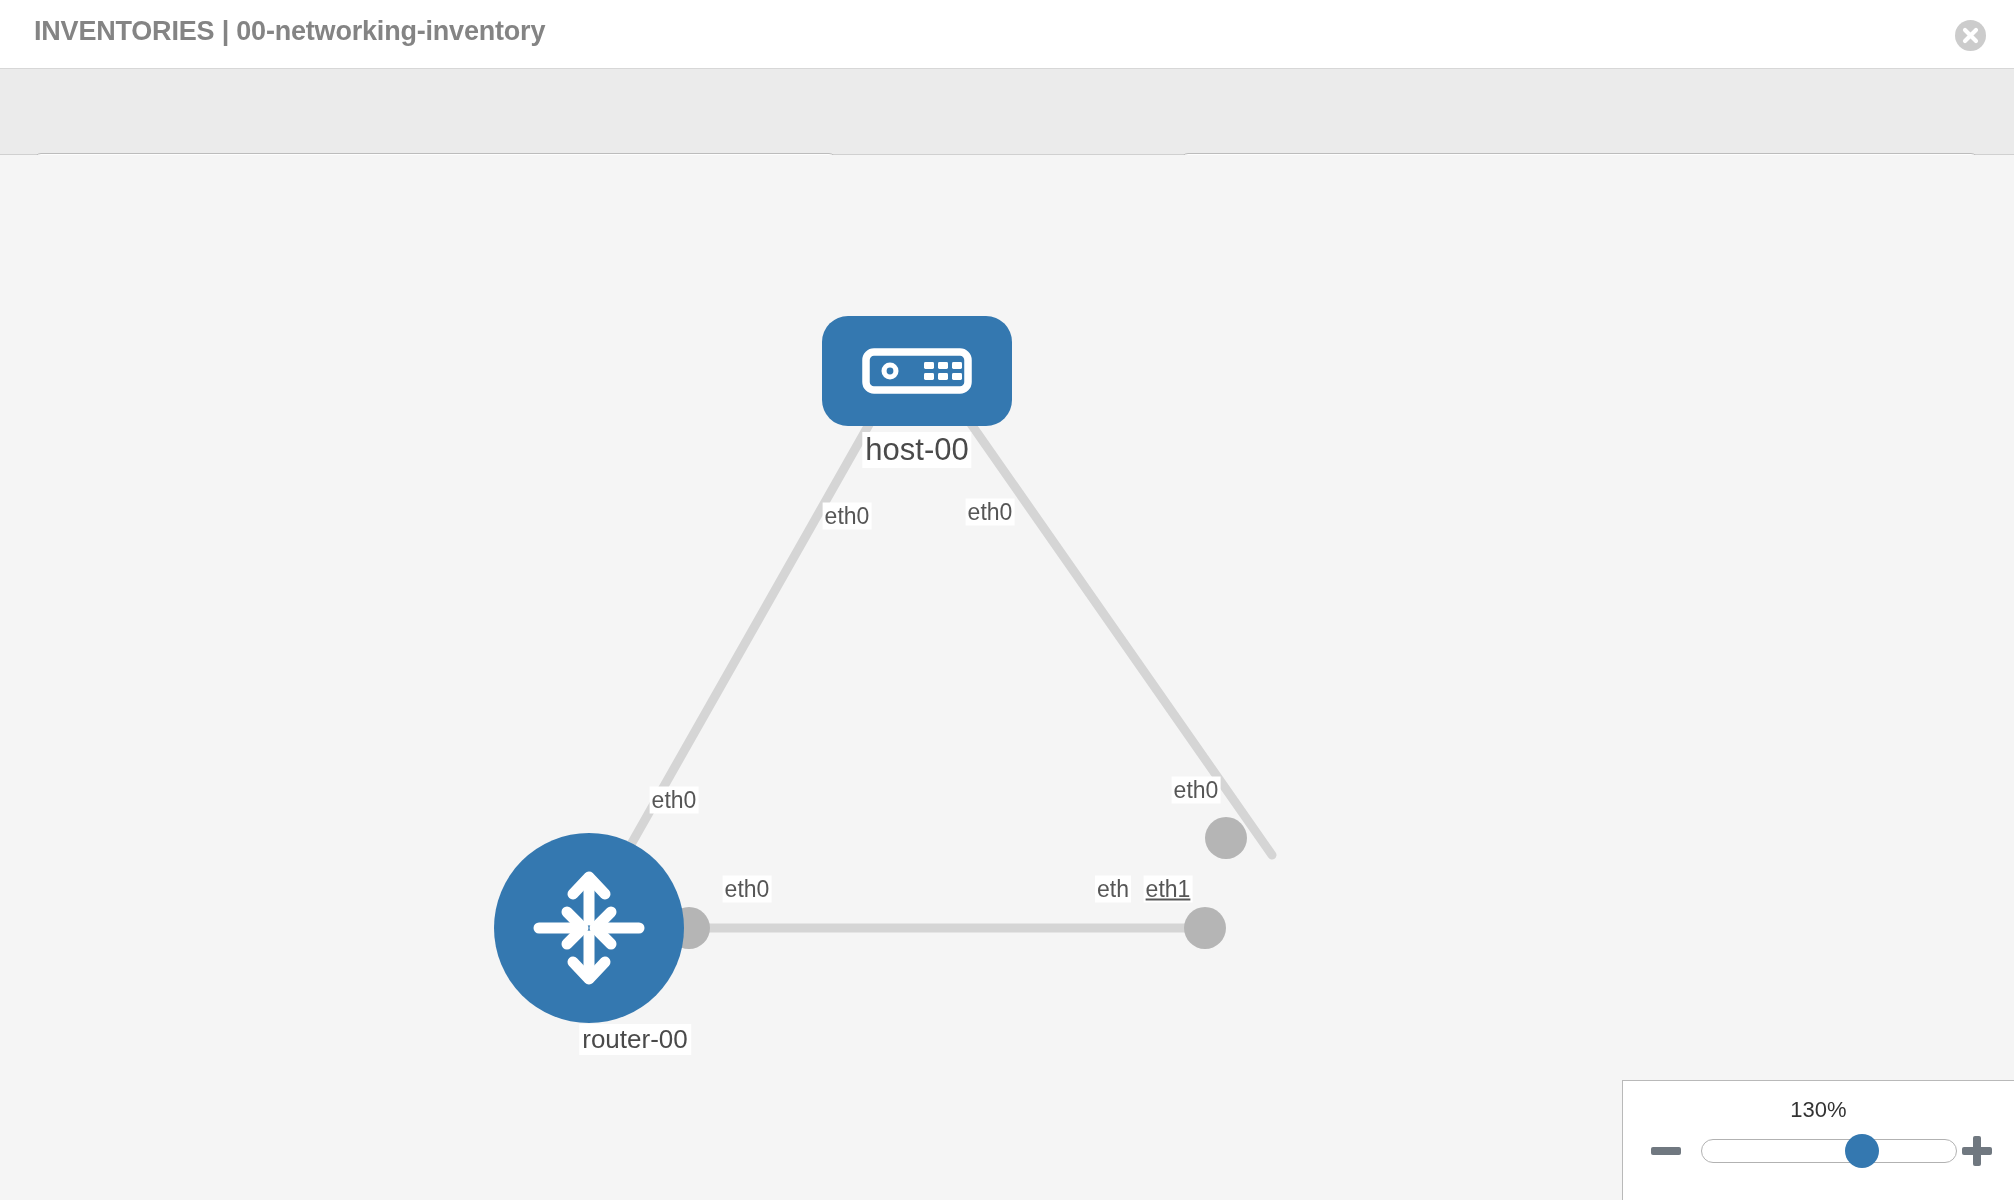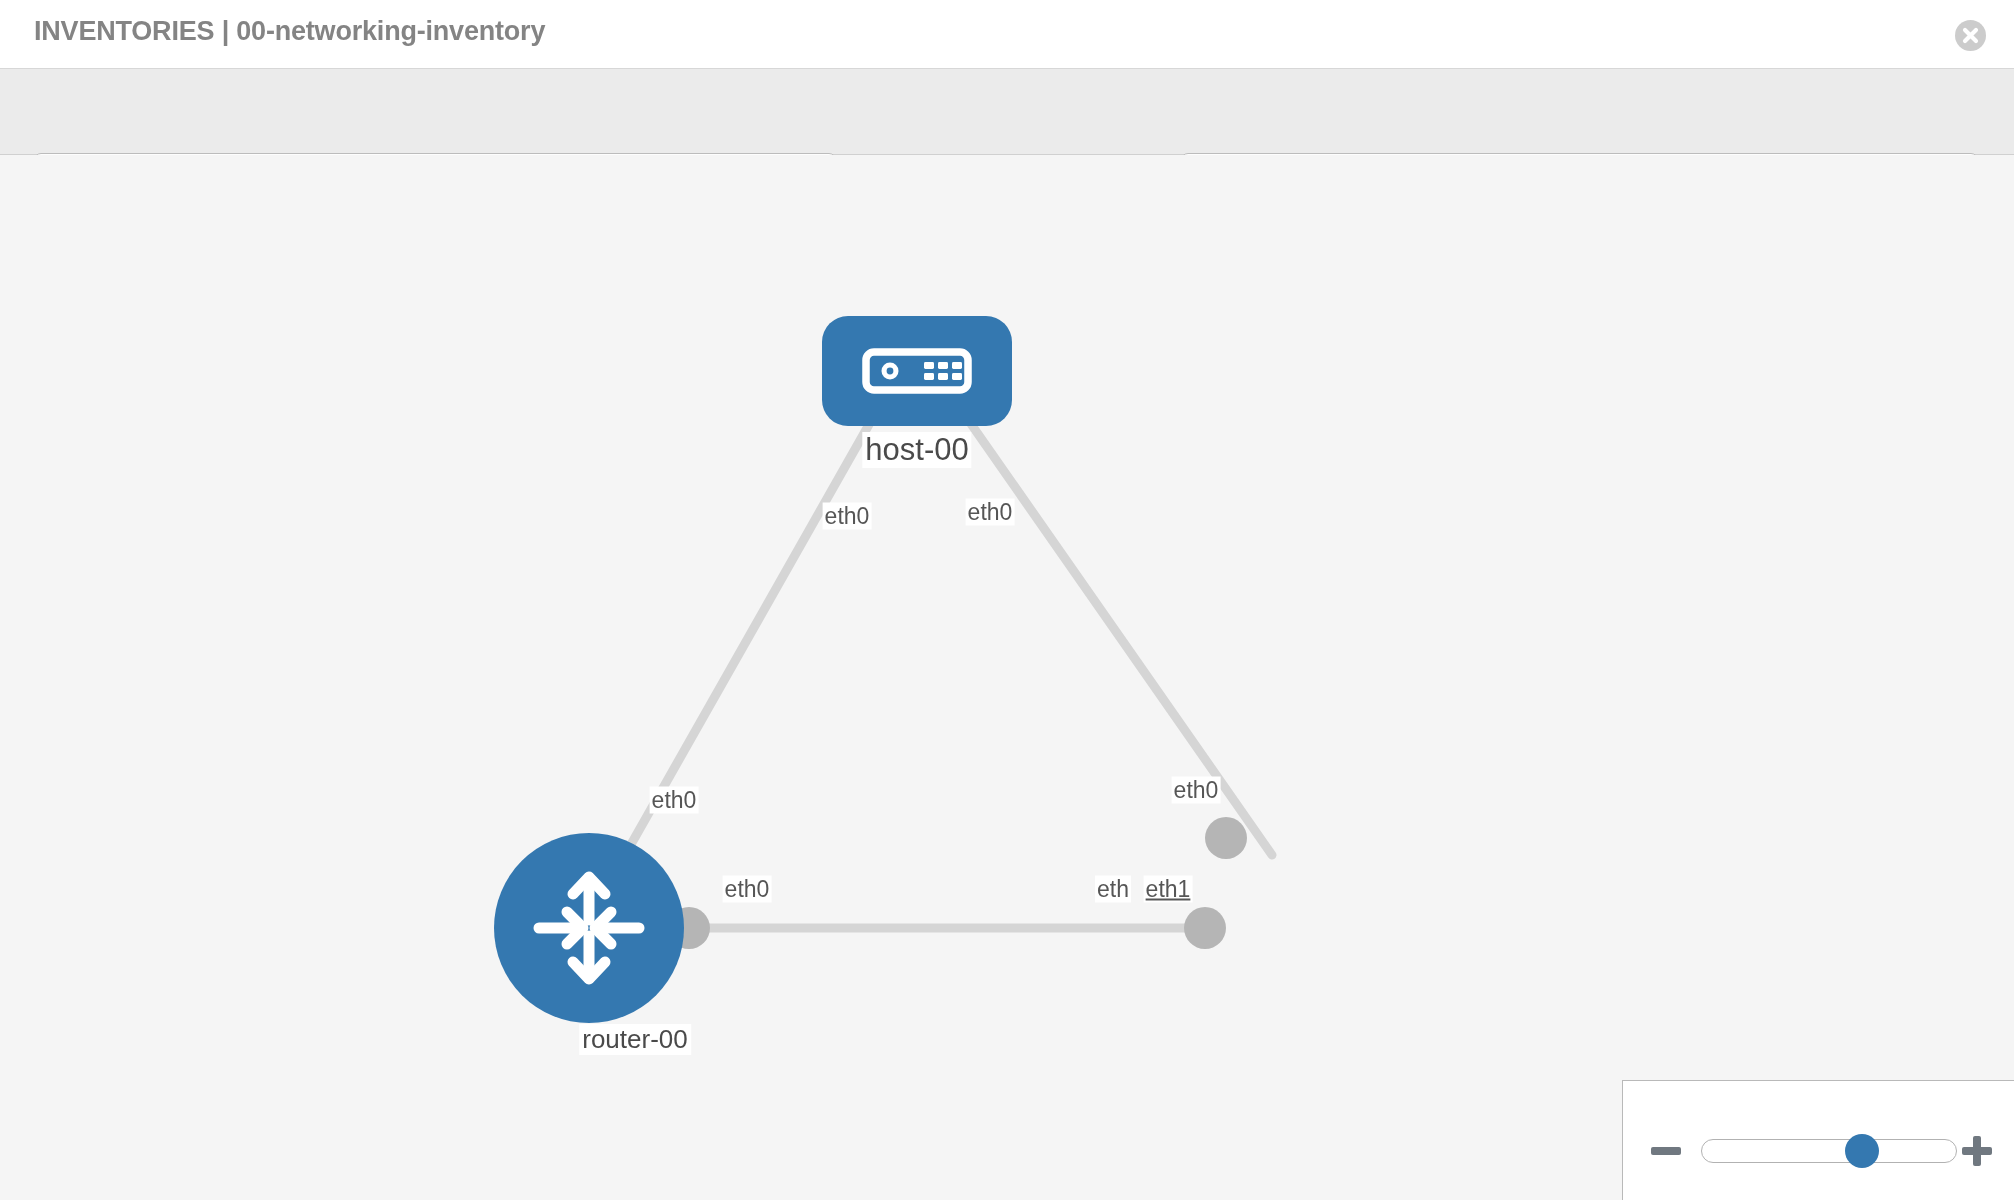--- a/index.html
+++ b/index.html
@@ -306,20 +306,21 @@
     <div class="edge-label" style="left:990px;  top:309px;">eth0</div>
     <div class="edge-label" style="left:674px;  top:597px;">eth0</div>
     <div class="edge-label" style="left:1196px; top:587px;">eth0</div>
     <div class="edge-label" style="left:747px; top:686px;">eth0</div>
     <div class="edge-label" style="left:1113px; top:686px;">eth</div>
     <div class="edge-label" style="left:1168px; top:686px;text-decoration:underline;">eth1</div>
 
   </div>
 
   <div class="zoom-panel">
+    <div class="zoom-value">130%</div>
     <div class="zoom-minus">
         <i></i>
       </div>
     <div class="zoom-track">
       <div class="zoom-thumb" id="zoom-thumb" style="left: 63%;"></div>
     </div>
     <div class="zoom-plus">
         <i></i>
         <b></b>
       </div>

